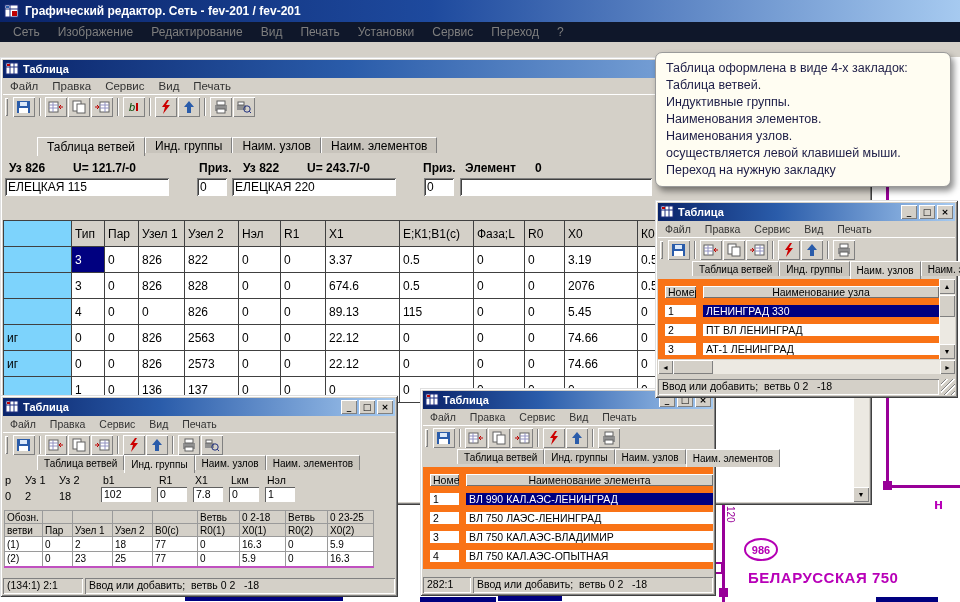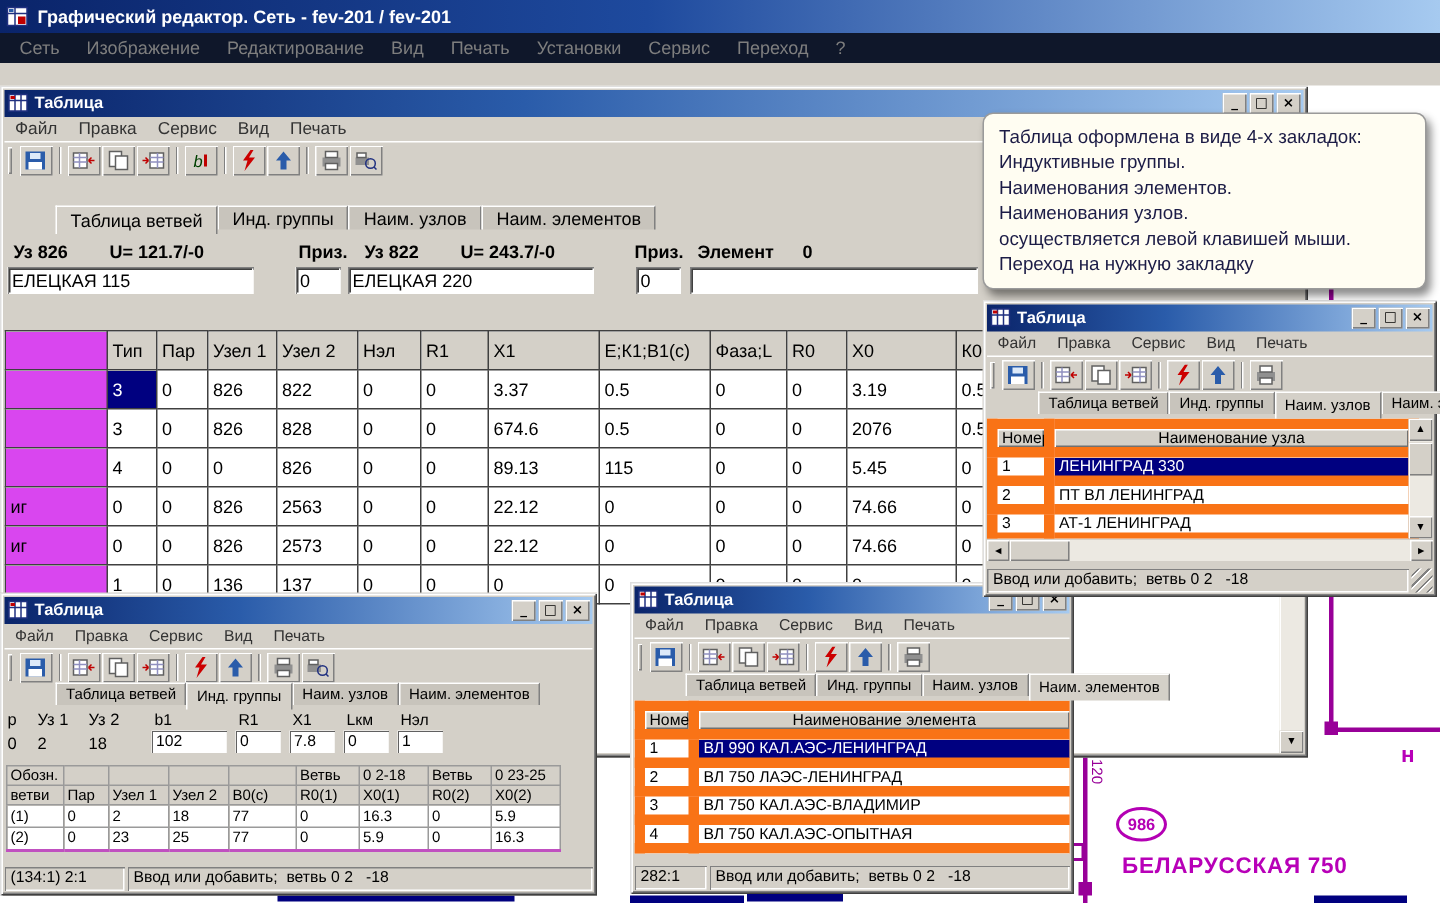--- a/index.html
+++ b/index.html
@@ -88,21 +88,21 @@
     font:12px "Liberation Sans","DejaVu Sans",sans-serif; padding:0 3px;
   }
   .tablezone { position:absolute; left:3px; right:3px; background:#fff; overflow:hidden; }
   table { border-collapse:collapse; table-layout:fixed; }
   #main-table { border:1px solid #404040; }
   #main-table th, #main-table td {
     border:1px solid #404040; height:26px; font-size:12px; font-weight:normal;
     text-align:left; padding:0 0 0 3px; overflow:hidden; white-space:nowrap; background:#fff;
   }
   #main-table th { background:#d4d0c8; }
-  #main-table .rowhdr { background:#d946ef; }
+  #main-table .rowhdr { background:#7dd3fc; }
   td.sel { background:#000080 !important; color:#fff; }
   .farcol { position:absolute; width:45px; }
   .fcell { height:26px; border:1px solid #404040; border-top:none; background:#fff;
            font-size:12px; padding-left:3px; }
   .fcell:first-child { border-top:1px solid #404040; }
   
   .vsb { position:absolute; width:16px; background:#ece9e2; box-shadow:inset 1px 0 0 #fff; }
   .hsb { position:absolute; height:14px; background:#ece9e2; display:flex; }
   .sbtn {
     height:15px; width:16px; background:#d4d0c8; font-size:7px; color:#000;
@@ -881,20 +881,21 @@
     <span class="hthumb"></span>
     <span class="htrack"></span>
     <span class="sbtn">►</span>
   </div>
   <div class="statusbar">
     <span class="spanel" style="flex:1">Ввод или добавить;  ветвь 0 2   -18</span>
     <span class="sgrip"></span>
   </div>
 </div>
 
-<div id="tooltip" style="left:655px;top:75px;width:296px">
+<div id="tooltip" style="left:655px;top:52px;width:296px">
   <div>Таблица оформлена в виде 4-х закладок:</div>
+  <div>Таблица ветвей.</div>
   <div>Индуктивные группы.</div>
   <div>Наименования элементов.</div>
   <div>Наименования узлов.</div>
   <div> осуществляется левой клавишей мыши.</div>
   <div>Переход на нужную закладку</div>
 </div>
 
 </body></html>

